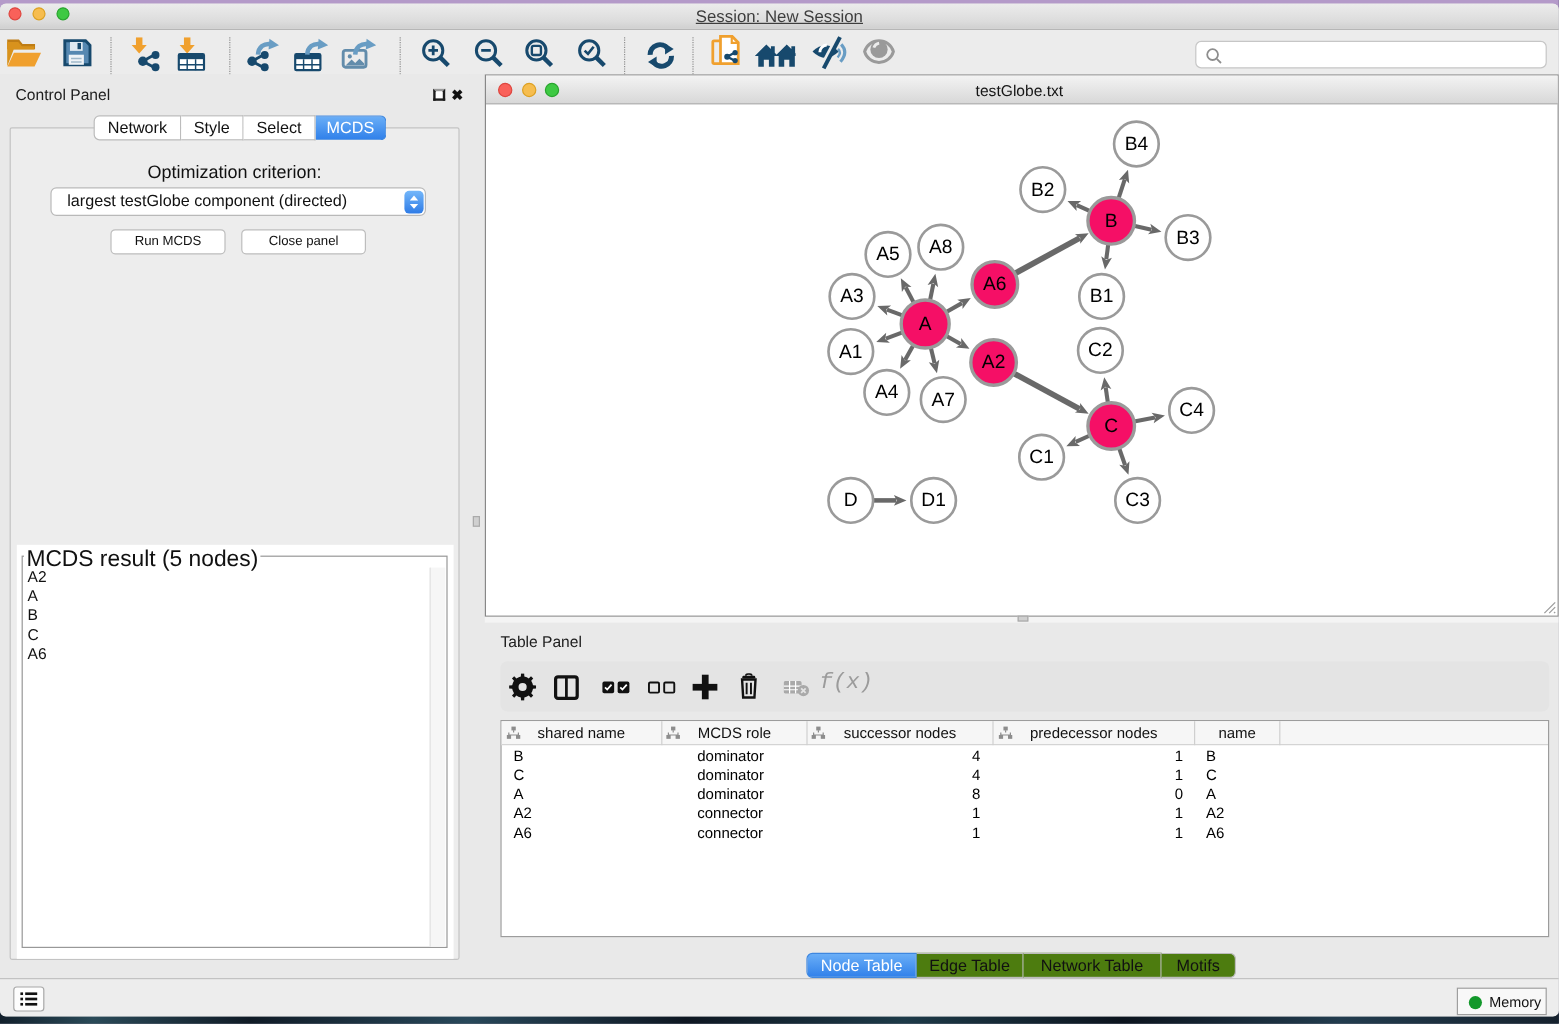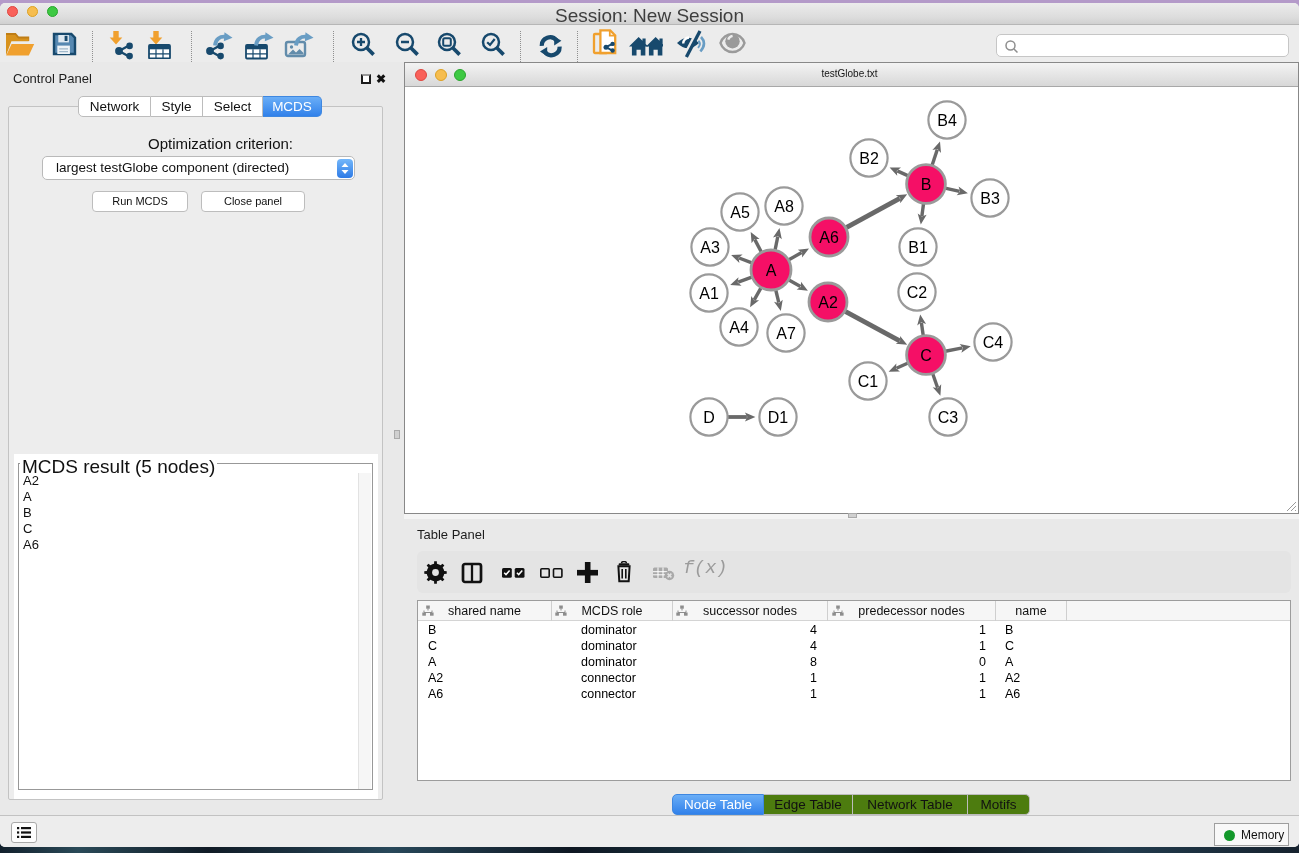--- a/index.html
+++ b/index.html
@@ -12,41 +12,41 @@
   border-radius:5px 5px 5px 5px; overflow:hidden; }
 
 #titlebar { position:absolute; left:0; top:0; width:1299px; height:22px;
   background:linear-gradient(#ececec,#dcdcdc 70%,#d0d0d0); border-bottom:1px solid #b6b6b6;
   border-radius:5px 5px 0 0; }
 .tl { position:absolute; border-radius:50%; }
 #titlebar .t1 { left:7px; top:3px; width:11px; height:11px; background:#f9615a; border:1px solid #de4740; }
 #titlebar .t2 { left:27px; top:3px; width:11px; height:11px; background:#f6bd4f; border:1px solid #dda123; }
 #titlebar .t3 { left:47px; top:3px; width:11px; height:11px; background:#3ec943; border:1px solid #2aa52f; }
 #titlebar .title { position:absolute; left:0; right:0; top:2px; text-align:center;
-  font-size:19px; color:#3e3e3e; }
+  font-size:14px; color:#3e3e3e;text-decoration:underline; }
 
 #toolbar { position:absolute; left:0; top:22px; width:1299px; height:37px; background:#ececec; }
 #toolbar svg { position:absolute; }
 .tsep { position:absolute; top:6px; width:0; height:31px; border-left:1px dotted #8f8f8f; }
 #search { position:absolute; left:996px; top:9px; width:293px; height:23px; background:#fff;
   border:1px solid #c6c6c6; border-radius:5px; }
 
 #leftpanel { position:absolute; left:0; top:59px; width:391px; height:753px; background:#e9e9e9; }
 #cp-title { position:absolute; left:13px; top:9px; font-size:13px; color:#1d1d1d; }
 .dock-sq { position:absolute; width:10px; height:10px; border:2px solid #1c1c1c; background:#fff; border-top-color:#9a9a9a; }
 .dock-x { position:absolute; font-size:12px; color:#111; font-weight:bold; }
 #cpbox { position:absolute; left:8px; top:44px; width:375px; height:694px; background:#ededed;
   border:1px solid #c3c3c3; border-radius:2px; }
 #cptabs { position:absolute; left:78px; top:34px; height:21px; display:flex; z-index:3; }
 #cptabs .tab { height:21px; background:#fff; border:1px solid #bcbcbc; border-left:none;
   font-size:13.5px; color:#111; text-align:center; line-height:19px; }
 #cptabs .tab:first-child { border-left:1px solid #bcbcbc; border-radius:5px 0 0 5px; }
 #cptabs .tab:last-child { border-radius:0 5px 5px 0; }
 #cptabs .tab.sel { background:linear-gradient(#6aaef7,#3181ea); color:#fff; border-color:#3e87e0; }
-#optlabel { position:absolute; left:0; width:391px; top:73px; text-align:center; font-size:15px; color:#111;margin-left:25px; }
+#optlabel { position:absolute; left:0; width:391px; top:73px; text-align:center; font-size:15px; color:#111; }
 #combo { position:absolute; left:42px; top:94px; width:313px; height:24px; background:#fff;
   border:1px solid #b9b9b9; border-radius:5px; }
 #combo .txt { position:absolute; left:13px; top:3px; font-size:13.5px; color:#111; }
 #combo .cap { position:absolute; right:1px; top:2px; width:16px; height:19px;
   background:linear-gradient(#74b7fa,#2e7be6); border-radius:4px; }
 .btn { position:absolute; height:21px; background:#fff; border:1px solid #bdbdbd; border-radius:4px;
   font-size:11px; color:#111; text-align:center; line-height:19px; }
 #whitearea { position:absolute; left:14px; top:392px; width:364px; height:345px; background:#fff; }
 #fieldset { position:absolute; left:4px; top:9px; width:355px; height:327px; border:1px solid #989898; }
 #fieldset .legend { position:absolute; left:1px; top:-8px; background:#fff; padding:0 2px;
@@ -60,21 +60,21 @@
 #hsplit { position:absolute; left:404px; top:511px; width:895px; height:5px; background:#f4f4f4; }
 #hsplit .h { position:absolute; left:444px; top:-1px; width:9px; height:5px; background:#d0d0d0; border:1px solid #aaa; }
 
 #netwin { position:absolute; left:404px; top:59px; width:895px; height:452px; background:#fff;
   border:1px solid #888; }
 #nw-title { position:absolute; left:0; top:0; right:0; height:24px;
   background:linear-gradient(#f3f3f3,#d8d8d8); border-bottom:1px solid #a8a8a8; }
 #nw-title .t1 { left:10px; top:6px; width:12px; height:12px; background:#f9615a; border:1px solid #de4740; }
 #nw-title .t2 { left:30px; top:6px; width:12px; height:12px; background:#f6bd4f; border:1px solid #dda123; }
 #nw-title .t3 { left:49px; top:6px; width:12px; height:12px; background:#3ec943; border:1px solid #2aa52f; }
-#nw-title .title { position:absolute; left:0; right:4px; top:5px; text-align:center; font-size:10px; color:#161616; }
+#nw-title .title { position:absolute; left:0; right:4px; top:5px; text-align:center; font-size:13px; color:#161616; }
 #graph { position:absolute; left:0; top:24px; }
 #grip { position:absolute; right:1px; bottom:1px; width:13px; height:13px; }
 
 #tablepanel { position:absolute; left:404px; top:516px; width:895px; height:296px; background:#e9e9e9; }
 #tp-title { position:absolute; left:13px; top:8px; font-size:13px; color:#1d1d1d; }
 #tp-toolbar { position:absolute; left:13px; top:32px; width:874px; height:42px; background:#e4e4e4; border-radius:6px; }
 #tp-toolbar svg { position:absolute; }
 #tbl { position:absolute; left:13px; top:81px; width:874px; height:181px; background:#fff; border:1px solid #9c9c9c; }
 #tbl .hdr { position:absolute; left:0; top:0; width:872px; height:20px; background:#f6f6f6; border-bottom:1px solid #d4d4d4; }
 #tbl .hc { position:absolute; top:0; height:20px; border-right:1px solid #cfcfcf; }

